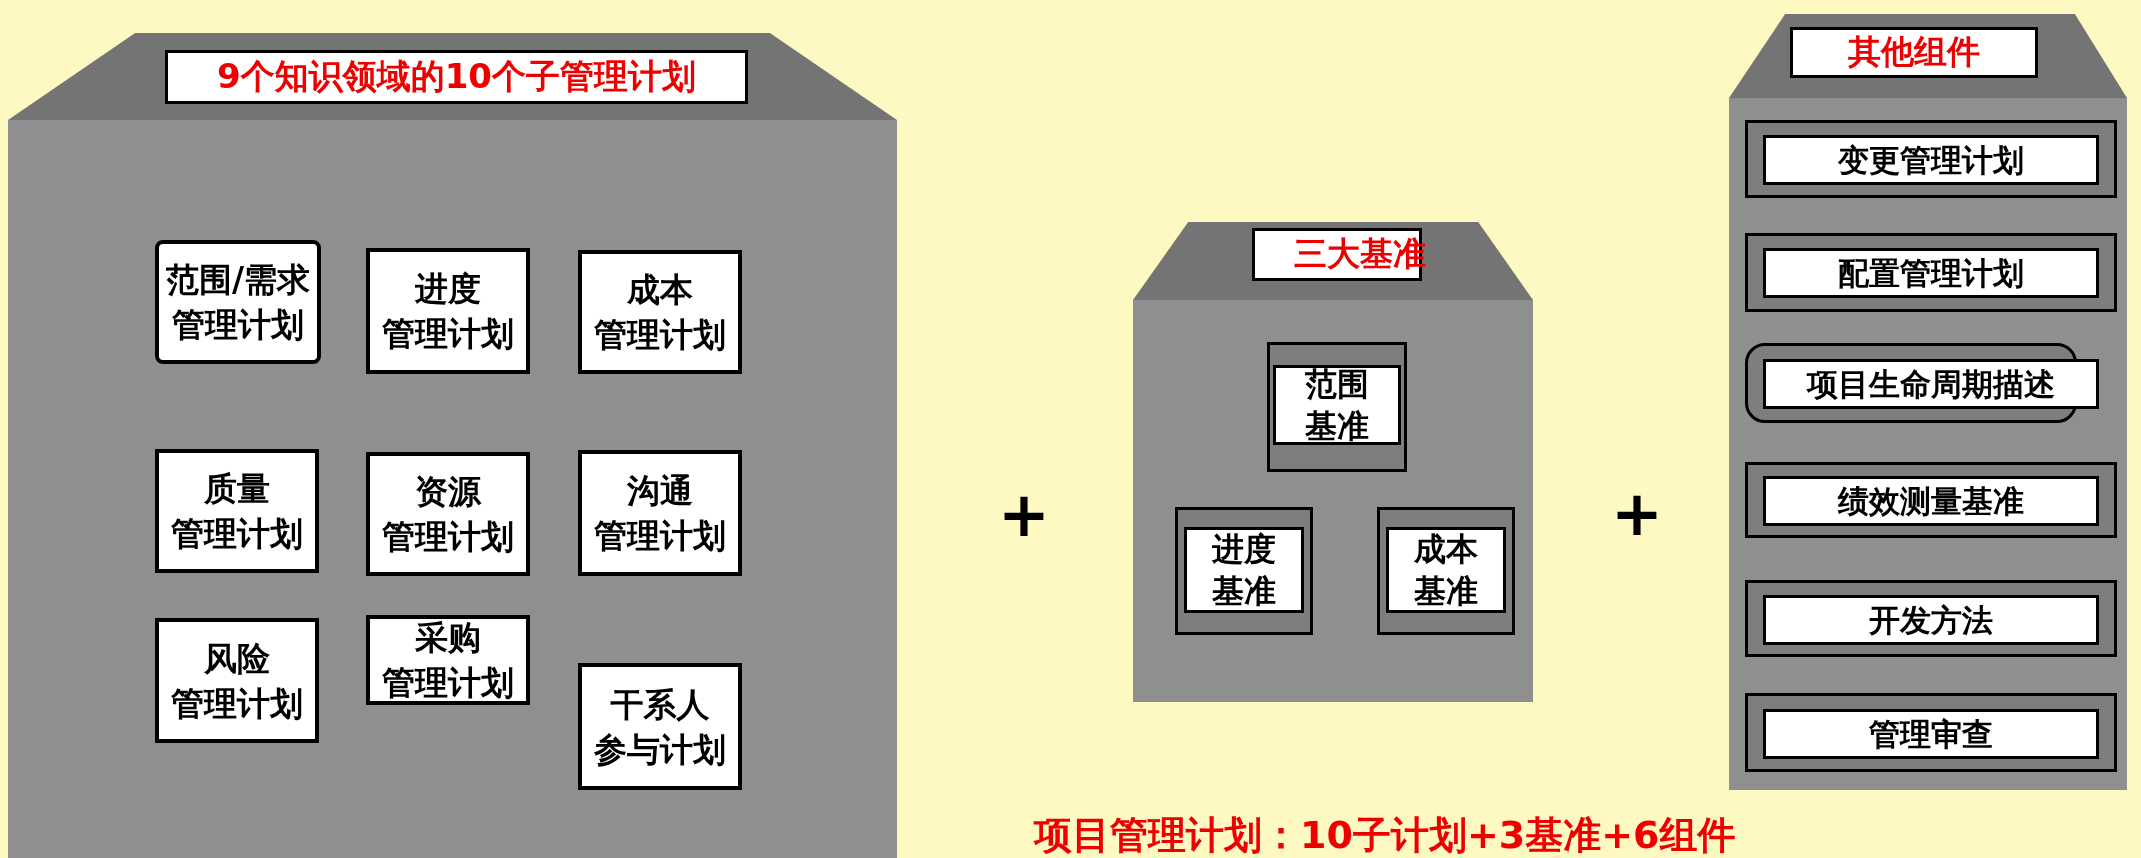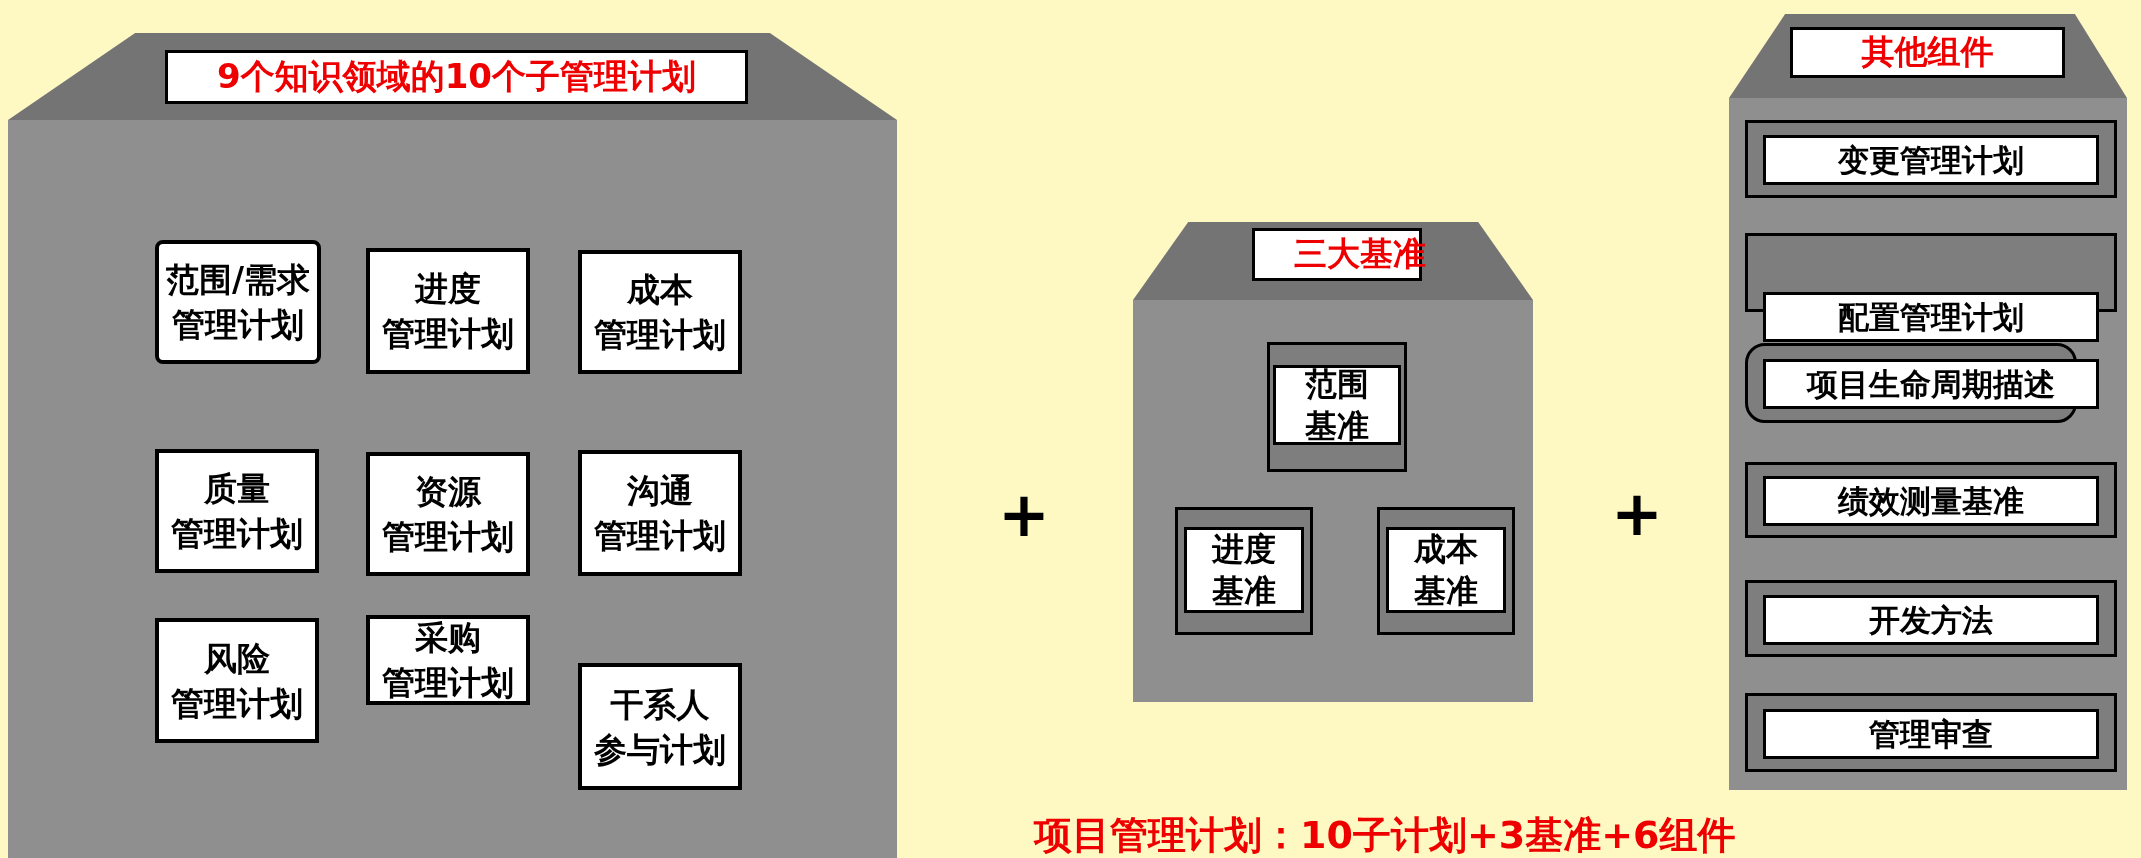--- a/index.html
+++ b/index.html
@@ -121,32 +121,32 @@
     </div>
   </div>
 
   <div class="plus" style="left:1605px; top:477px; width:64px; height:72px;">
     <span>+</span>
   </div>
 
   <div class="roof" style="left:1729px; top:14px; width:398px; height:84px;
               clip-path:polygon(14.1% 0, 86.9% 0, 100% 100%, 0 100%);"></div>
   <div class="bldg-body" style="left:1729px; top:98px; width:398px; height:692px;"></div>
-  <div class="title-box" style="left:1790px; top:27px; width:275px; height:51px; font-size:33px;">
+  <div class="title-box" style="left:1790px; top:27px; width:248px; height:51px; font-size:33px;">
     <span>其他组件</span>
   </div>
 
   <div class="frame" style="left:1745px; top:120px; width:372px; height:78px;">
     <div class="white-box item-box" style="left:15px; top:12px; width:336px; height:50px;">
       <span>变更管理计划</span>
     </div>
   </div>
 
   <div class="frame" style="left:1745px; top:233px; width:372px; height:79px;">
-    <div class="white-box item-box" style="left:15px; top:12px; width:336px; height:50px;margin-top:44px;">
+    <div class="white-box item-box" style="left:15px; top:12px; width:336px; height:50px;">
       <span>配置管理计划</span>
     </div>
   </div>
 
   <div class="frame" style="left:1745px; top:343px; width:332px; height:80px;border-radius:20px;">
     <div class="white-box item-box" style="left:15px; top:13px; width:336px; height:50px;">
       <span>项目生命周期描述</span>
     </div>
   </div>
 

